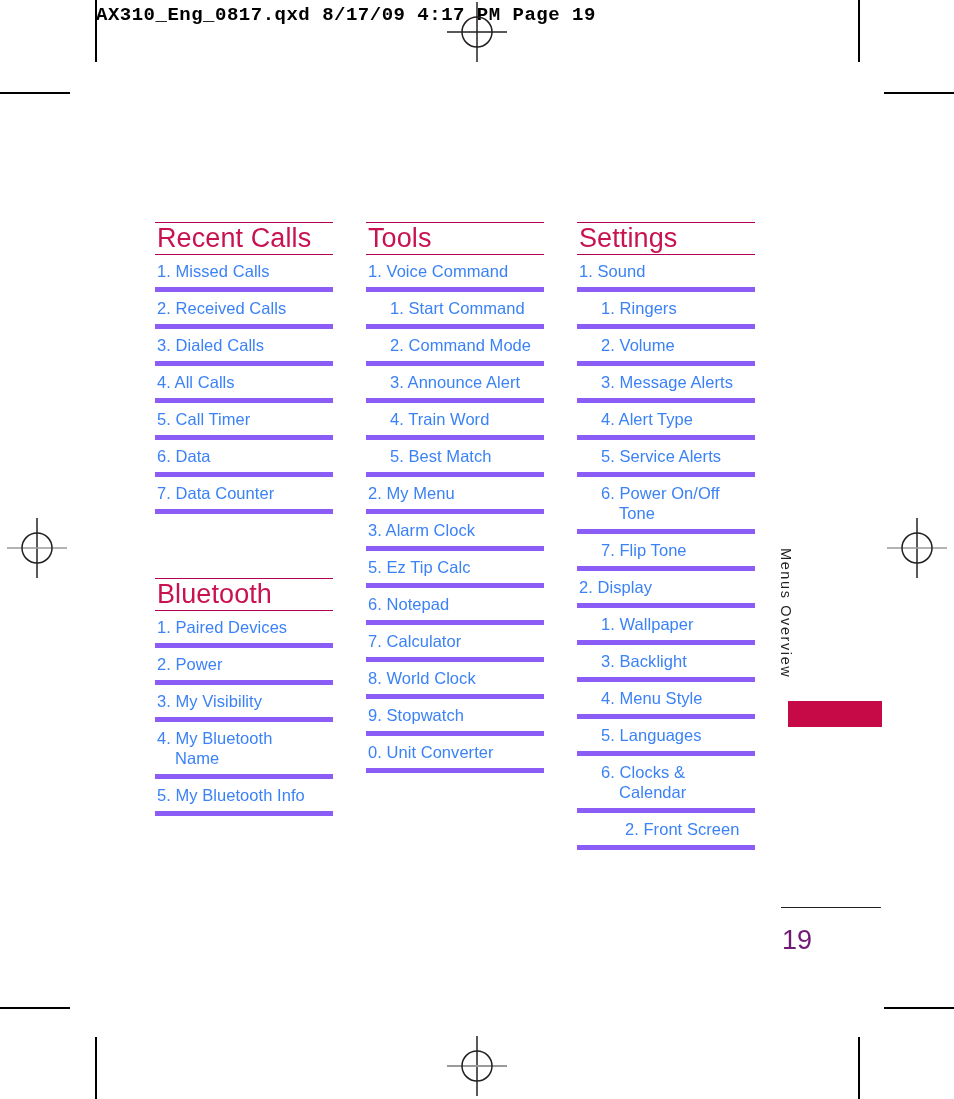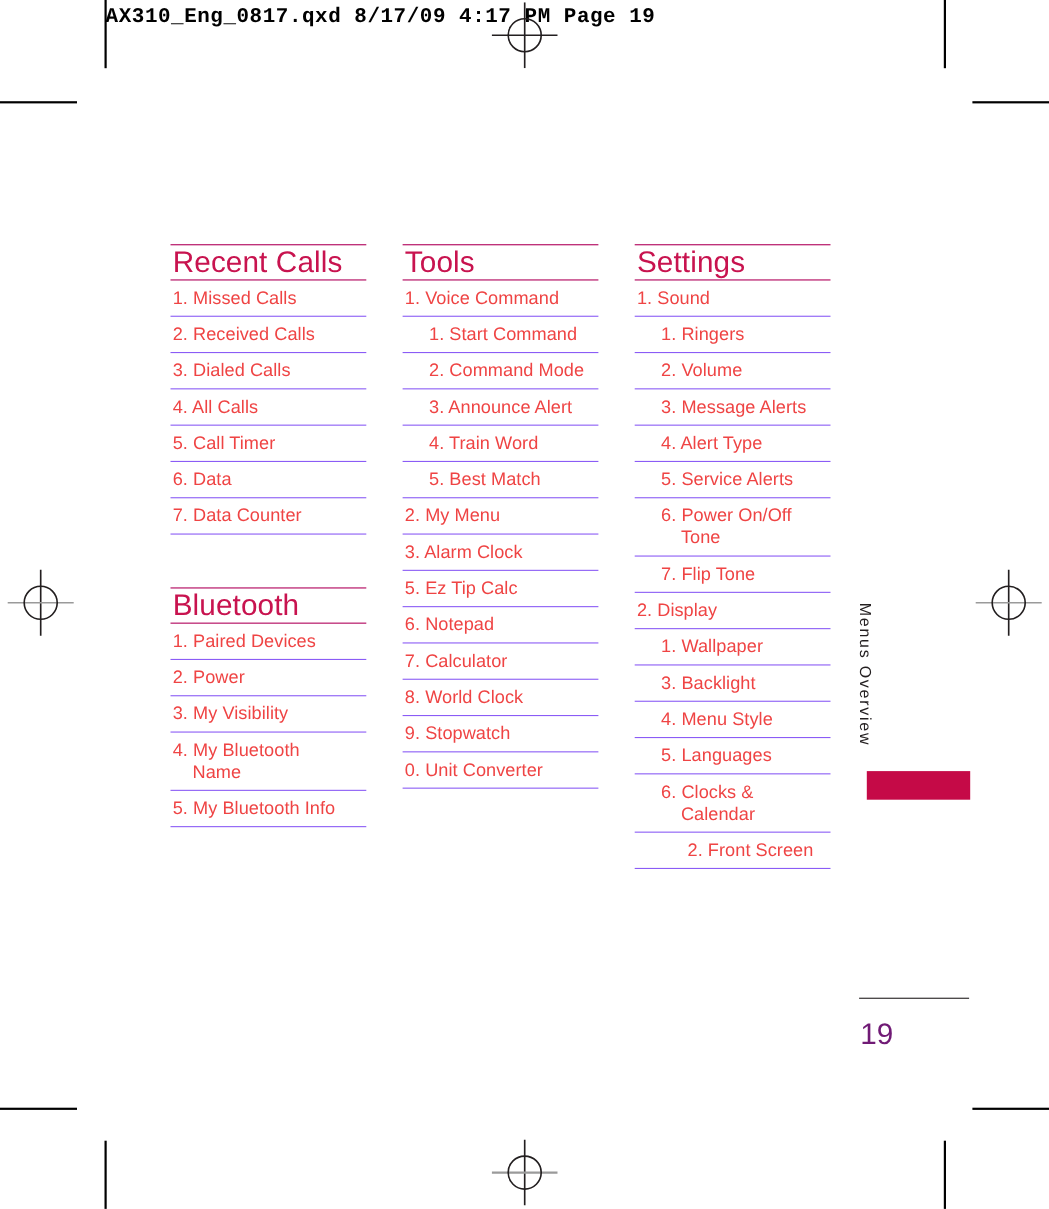--- a/index.html
+++ b/index.html
@@ -63,21 +63,21 @@
     display: flex;
     gap: 33px;
     align-items: flex-start;
   }
   .col {
     width: 178px;
     flex: 0 0 178px;
   }
 
   .section { margin-bottom: 0; }
-  .section + .section { margin-top: 48px; }
+  .section + .section { margin-top: 64px; }
 
   .section-rule-top {
     border-top: 1.5px solid #b0005a;
     height: 0;
     width: 100%;
   }
   .section-title {
     color: #c8134f;
     font-size: 27px;
     line-height: 26px;
@@ -93,22 +93,22 @@
 
   ul.items {
     list-style: none;
     margin: 0;
     padding: 0;
   }
   ul.items li {
     font-size: 16.5px;
     line-height: 20px;
     padding: 6px 0 6px 2px;
-    border-bottom: 1px solid #8b5cf6;
-    color: #ef4444;
+    border-bottom: 5px solid #8b5cf6;
+    color: #3b82f6;
     letter-spacing: 0.05px;
   }
   ul.items li.lvl2 { padding-left: 24px; }
   ul.items li.lvl3 { padding-left: 48px; }
   ul.items li .wrap-line { display: block; padding-left: 18px; }
   ul.items li.lvl2 .wrap-line { padding-left: 18px; }
 
   
   .side-tab-label {
     position: absolute;

